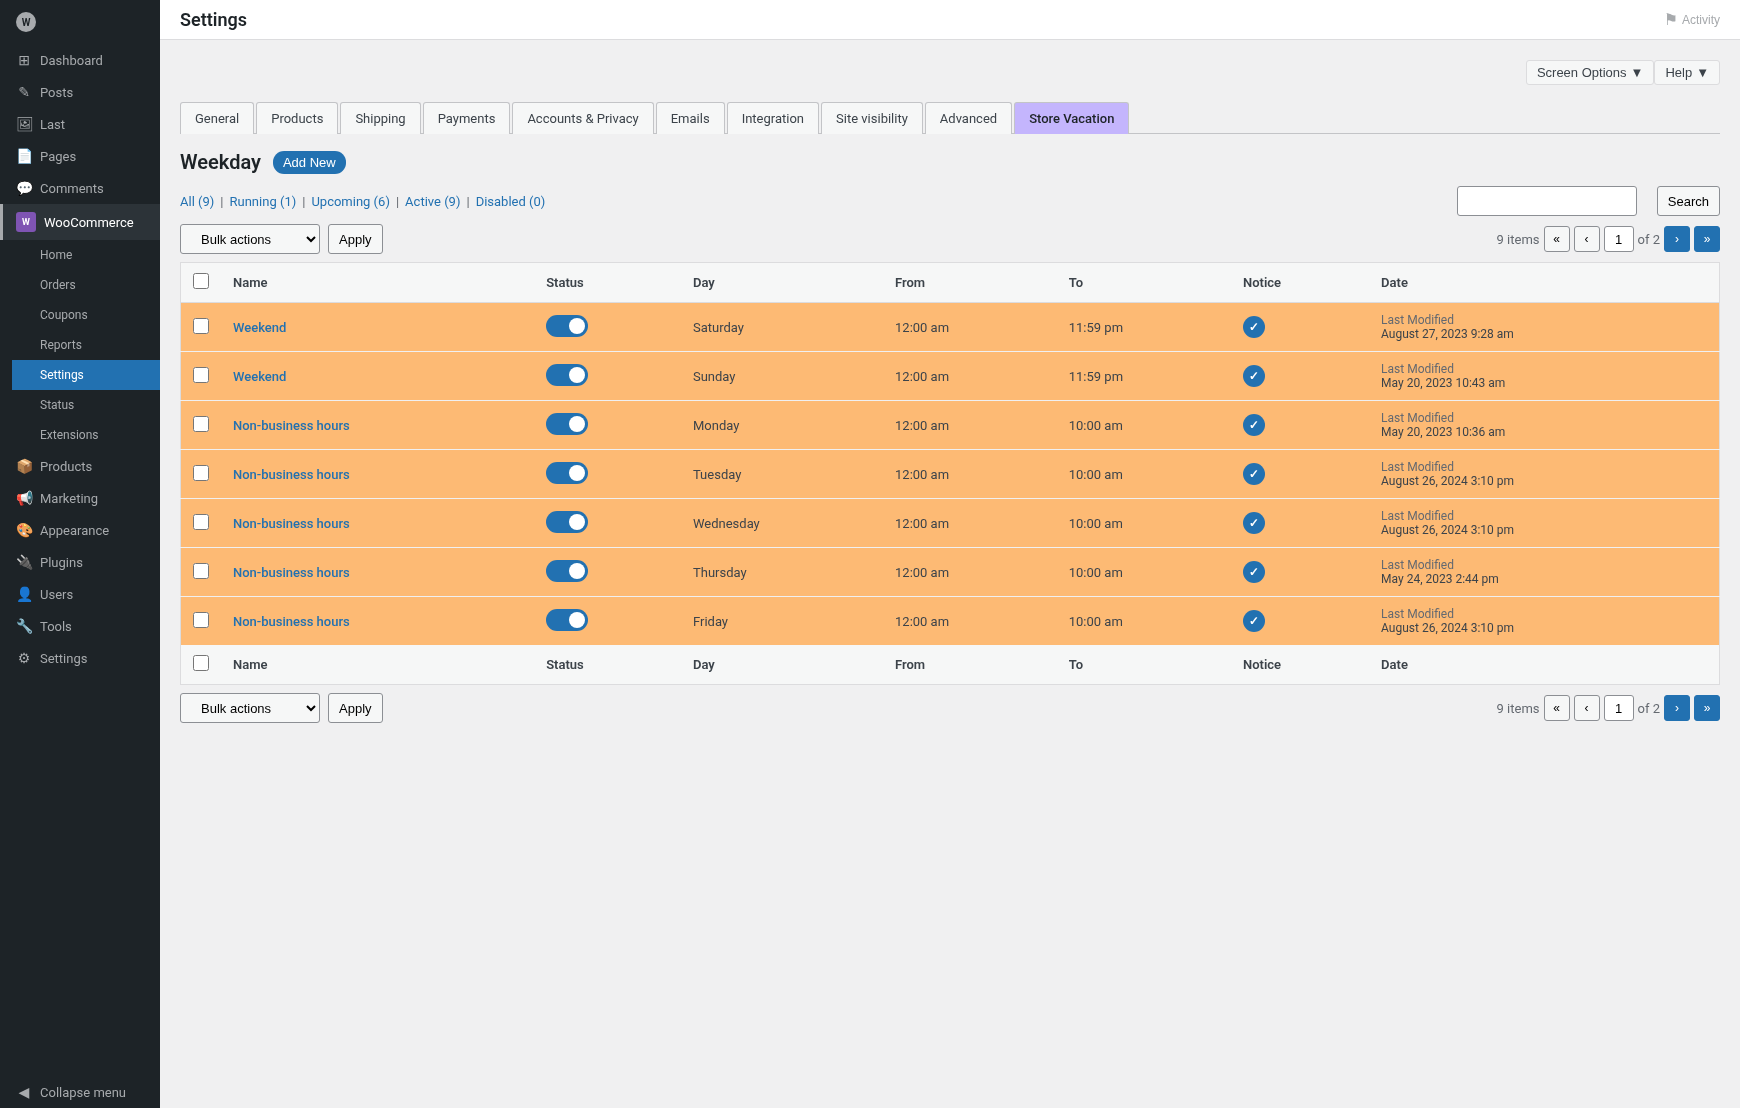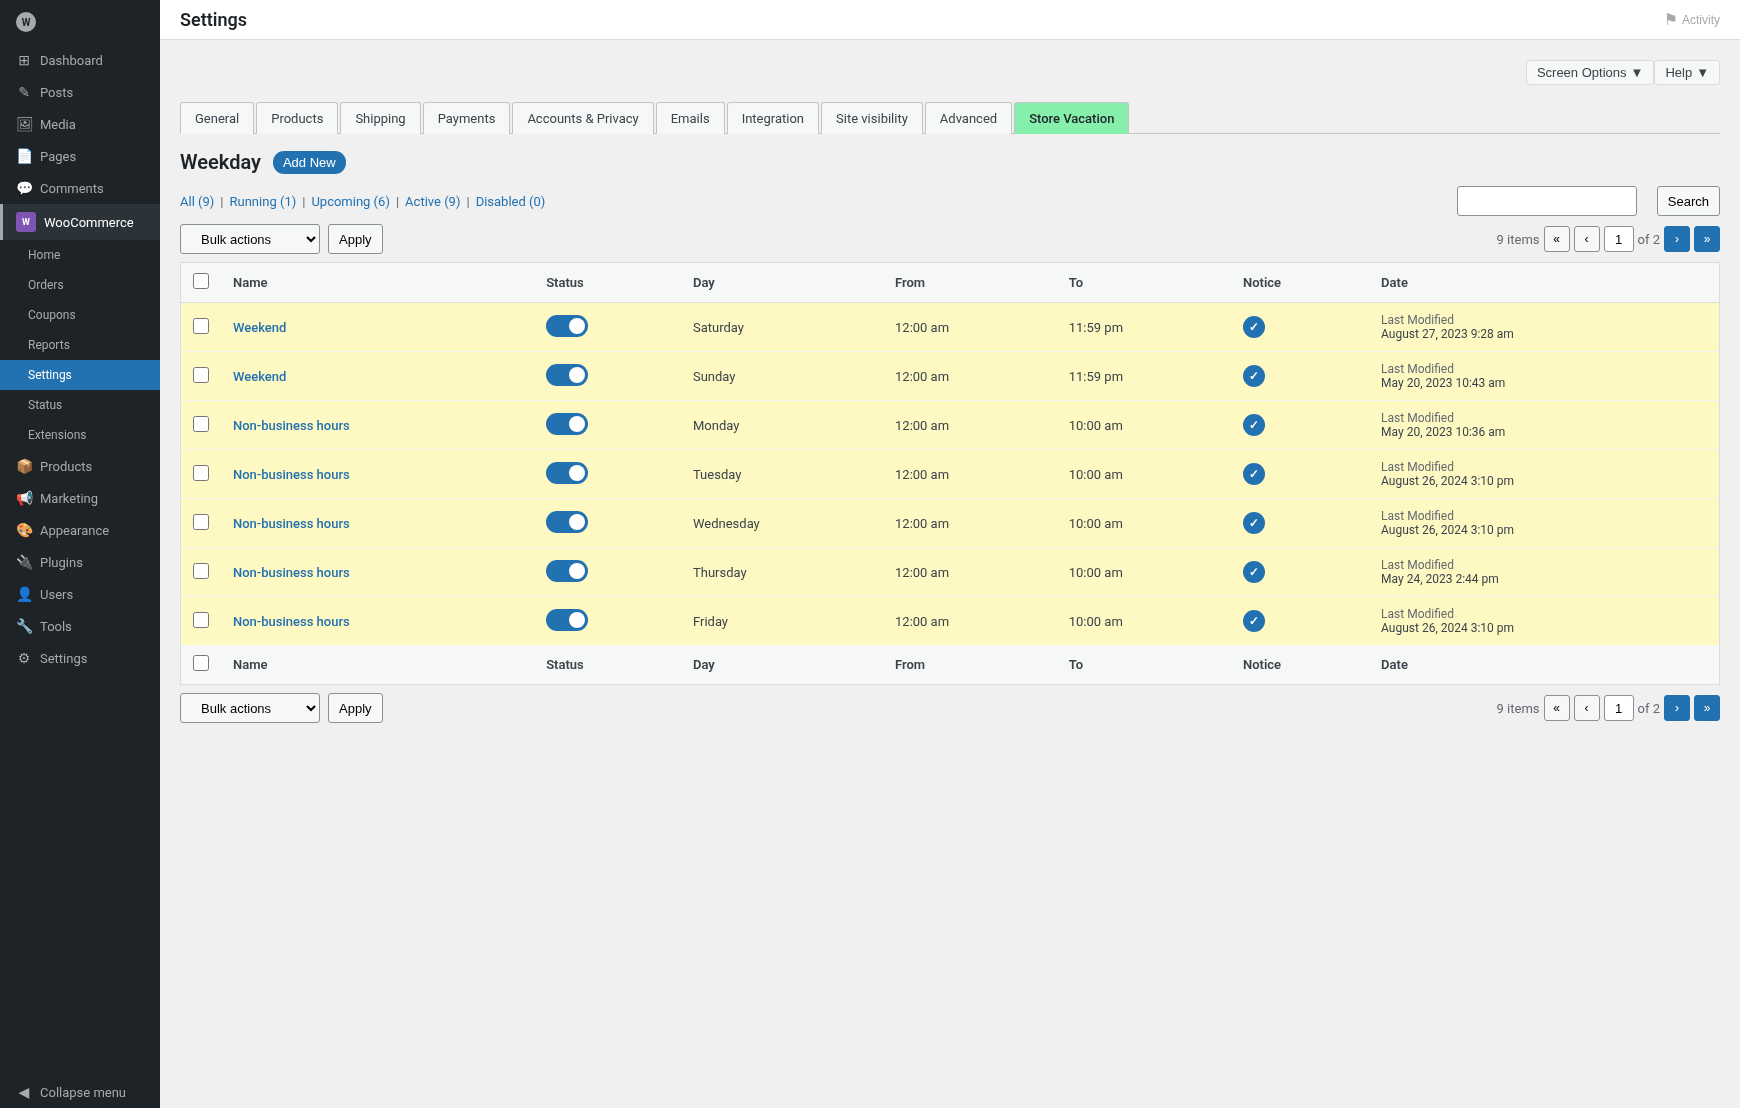--- a/index.html
+++ b/index.html
@@ -48,21 +48,21 @@
       color: #fff;
     }
     .sidebar-item.woocommerce-active::before {
       content: '';
       position: absolute;
       left: 0; top: 0; bottom: 0;
       width: 3px;
       background: #a7aaad;
     }
     .sidebar-icon { font-size: 14px; width: 16px; text-align: center; }
-    .sidebar-submenu { padding-left: 0; }
+    .sidebar-submenu { padding-left: 12px; }
     .sidebar-submenu .sidebar-item { padding-left: 28px; font-size: 12px; }
     .woo-icon {
       width: 20px; height: 20px;
       background: #7f54b3;
       border-radius: 3px;
       display: flex; align-items: center; justify-content: center;
       color: white;
       font-size: 9px;
       font-weight: bold;
     }
@@ -138,21 +138,21 @@
       background: #f6f7f7;
       cursor: pointer;
       font-size: 13px;
       color: #3c434a;
       margin-right: 2px;
       border-radius: 3px 3px 0 0;
       position: relative;
       top: 1px;
     }
     .tab.active {
-      background: #86efac;
+      background: #c4b5fd;
       border-bottom-color: #fff;
       color: #1d2327;
       font-weight: 500;
     }
 
     
     .breadcrumb {
       margin-bottom: 12px;
       font-size: 13px;
       color: #646970;
@@ -271,21 +271,21 @@
       border: 1px solid #8c8f94;
       border-radius: 3px;
       height: 26px;
       font-size: 13px;
     }
 
     
     .data-table {
       width: 100%;
       border-collapse: collapse;
-      background: #fef9c3;
+      background: #fdba74;
       border: 1px solid #dcdcde;
       font-size: 13px;
     }
     .data-table th {
       background: #f6f7f7;
       border-bottom: 1px solid #dcdcde;
       padding: 10px 12px;
       text-align: left;
       font-weight: 600;
       color: #3c434a;
@@ -354,21 +354,21 @@
   <div class="sidebar-item">
     <span class="sidebar-icon">⊞</span>
     <span>Dashboard</span>
   </div>
   <div class="sidebar-item">
     <span class="sidebar-icon">✎</span>
     <span>Posts</span>
   </div>
   <div class="sidebar-item">
     <span class="sidebar-icon">🖼</span>
-    <span>Media</span>
+    <span>Last</span>
   </div>
   <div class="sidebar-item">
     <span class="sidebar-icon">📄</span>
     <span>Pages</span>
   </div>
   <div class="sidebar-item">
     <span class="sidebar-icon">💬</span>
     <span>Comments</span>
   </div>
 

